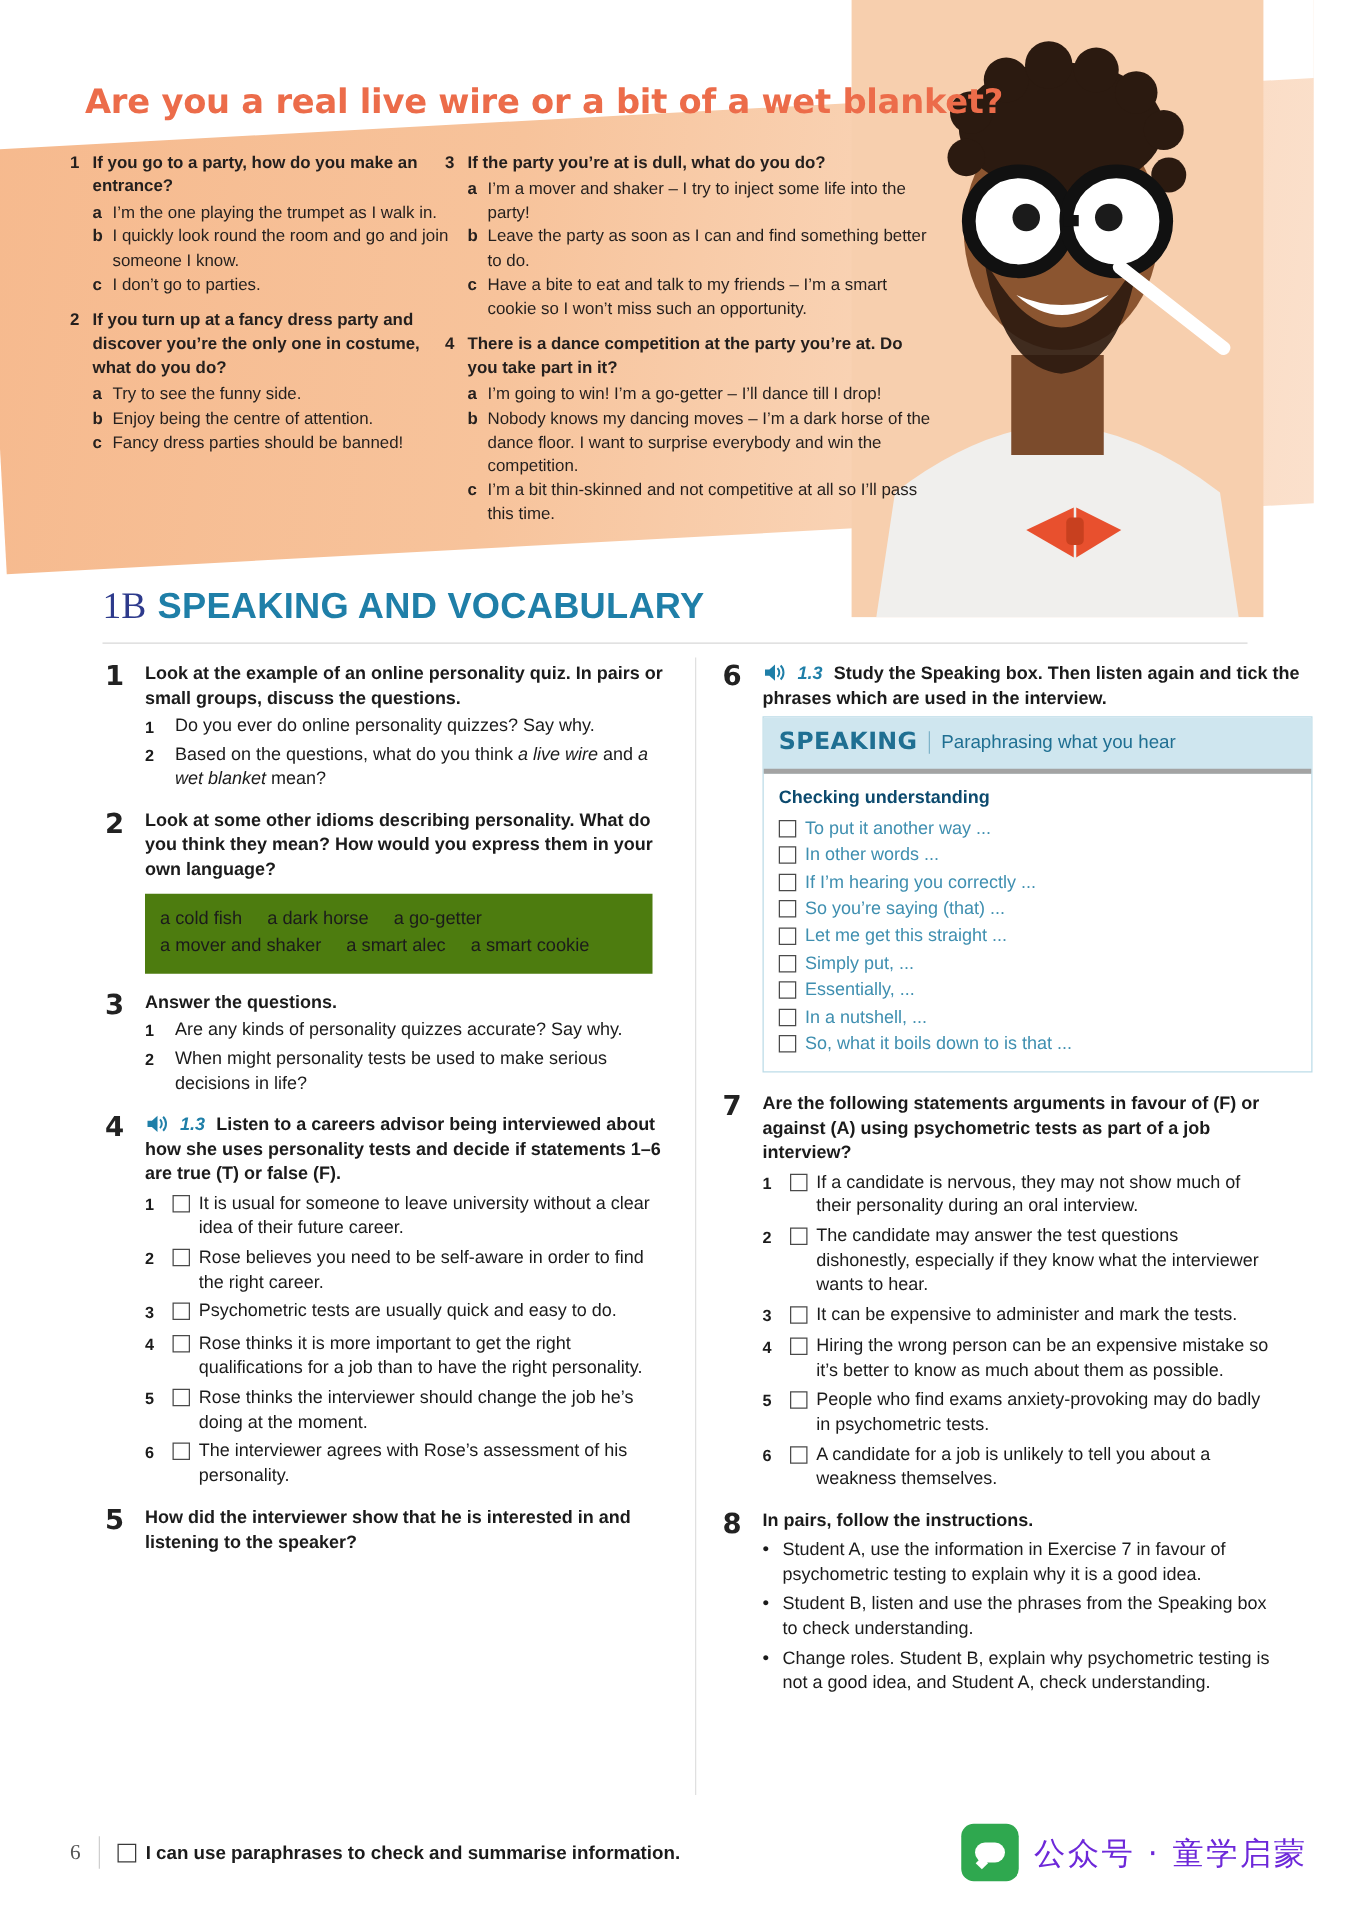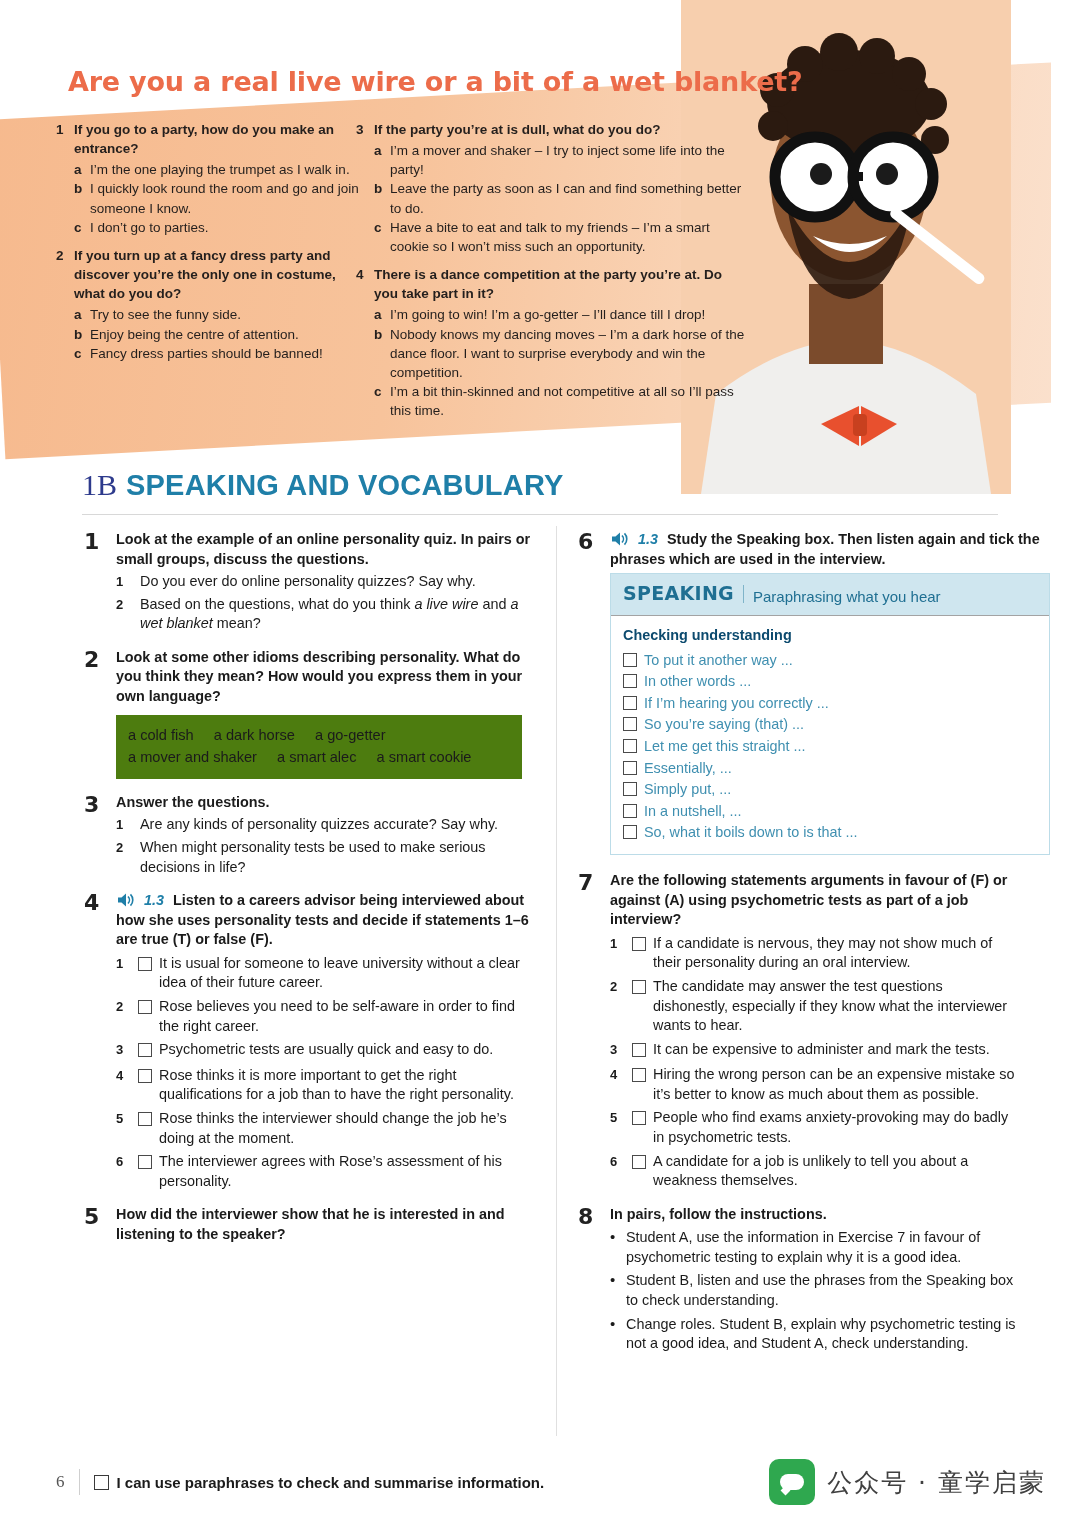--- a/index.html
+++ b/index.html
@@ -88,22 +88,22 @@
     margin-right:7px;vertical-align:-1px;flex:0 0 12px;
   }
   .chk-row{display:flex;margin-top:4px;}
   .chk-row .sub-n{flex:0 0 22px;font-weight:bold;}
   .chk-row .cbw{flex:0 0 20px;padding-top:2px;}
   .chk-row .txt{flex:1;}
 
   
   .sbox{border:1px solid #bcdce8;margin-top:4px;width:438px;background:#fff;}
   .sbox-head{
-    background:#cfe6ef;padding:7px 10px 8px 12px;display:flex;align-items:flex-end;gap:9px;
-    border-bottom:1px solid #a3a3a3;
+    background:#cfe6ef;padding:7px 10px 8px 12px;display:flex;align-items:center;gap:9px;
+    border-bottom:4px solid #a3a3a3;
   }
   .sbox-head .t1{font-size:19px;font-weight:bold;color:#1f6f92;letter-spacing:0.3px;font-family:"DejaVu Sans",sans-serif;}
   .sbox-head .bar{width:1px;height:18px;background:#7fb4c9;align-self:center;}
   .sbox-head .t2{font-size:15px;color:#1f6f92;}
   .sbox-body{padding:8px 12px 10px 12px;}
   .sbox-sub{font-weight:bold;font-size:14.4px;margin:2px 0 4px 0;color:#0c4a6e;}
   .sbox-item{display:flex;color:#3f8fb0;font-size:14.4px;line-height:1.5;}
   .sbox-item .cb{border-color:#4a4a4a;margin-top:3px;}
 
   
@@ -125,21 +125,21 @@
     width:46px;height:46px;border-radius:10px;background:#2fa84f;position:relative;
   }
   .wm-badge:after{
     content:"";position:absolute;left:11px;top:15px;width:24px;height:16px;border-radius:8px;
     background:#fff;
   }
   .wm-badge:before{
     content:"";position:absolute;left:13px;top:28px;width:7px;height:7px;background:#fff;
     transform:rotate(45deg);
   }
-  .wm-text{font-size:25px;color:#404040;letter-spacing:2px;font-family:"DejaVu Sans",sans-serif;}
+  .wm-text{font-size:25px;color:#6d28d9;letter-spacing:2px;font-family:"DejaVu Sans",sans-serif;}
 </style>
 </head>
 <body>
 
 <div class="page">
 
   <div class="quiz-wrap">
     <div class="quiz-bg"></div>
     <div class="quiz-bg2"></div>
 
@@ -431,25 +431,25 @@
             <div class="sbox-item">
                 <span class="cb"></span>
                 <span>So you’re saying (that) ...</span>
               </div>
             <div class="sbox-item">
                 <span class="cb"></span>
                 <span>Let me get this straight ...</span>
               </div>
             <div class="sbox-item">
                 <span class="cb"></span>
+                <span>Simply put, ...</span>
+              </div>
+            <div class="sbox-item">
+                <span class="cb"></span>
                 <span>Essentially, ...</span>
-              </div>
-            <div class="sbox-item">
-                <span class="cb"></span>
-                <span>Simply put, ...</span>
               </div>
             <div class="sbox-item">
                 <span class="cb"></span>
                 <span>In a nutshell, ...</span>
               </div>
             <div class="sbox-item">
                 <span class="cb"></span>
                 <span>So, what it boils down to is that ...</span>
               </div>
           </div>

